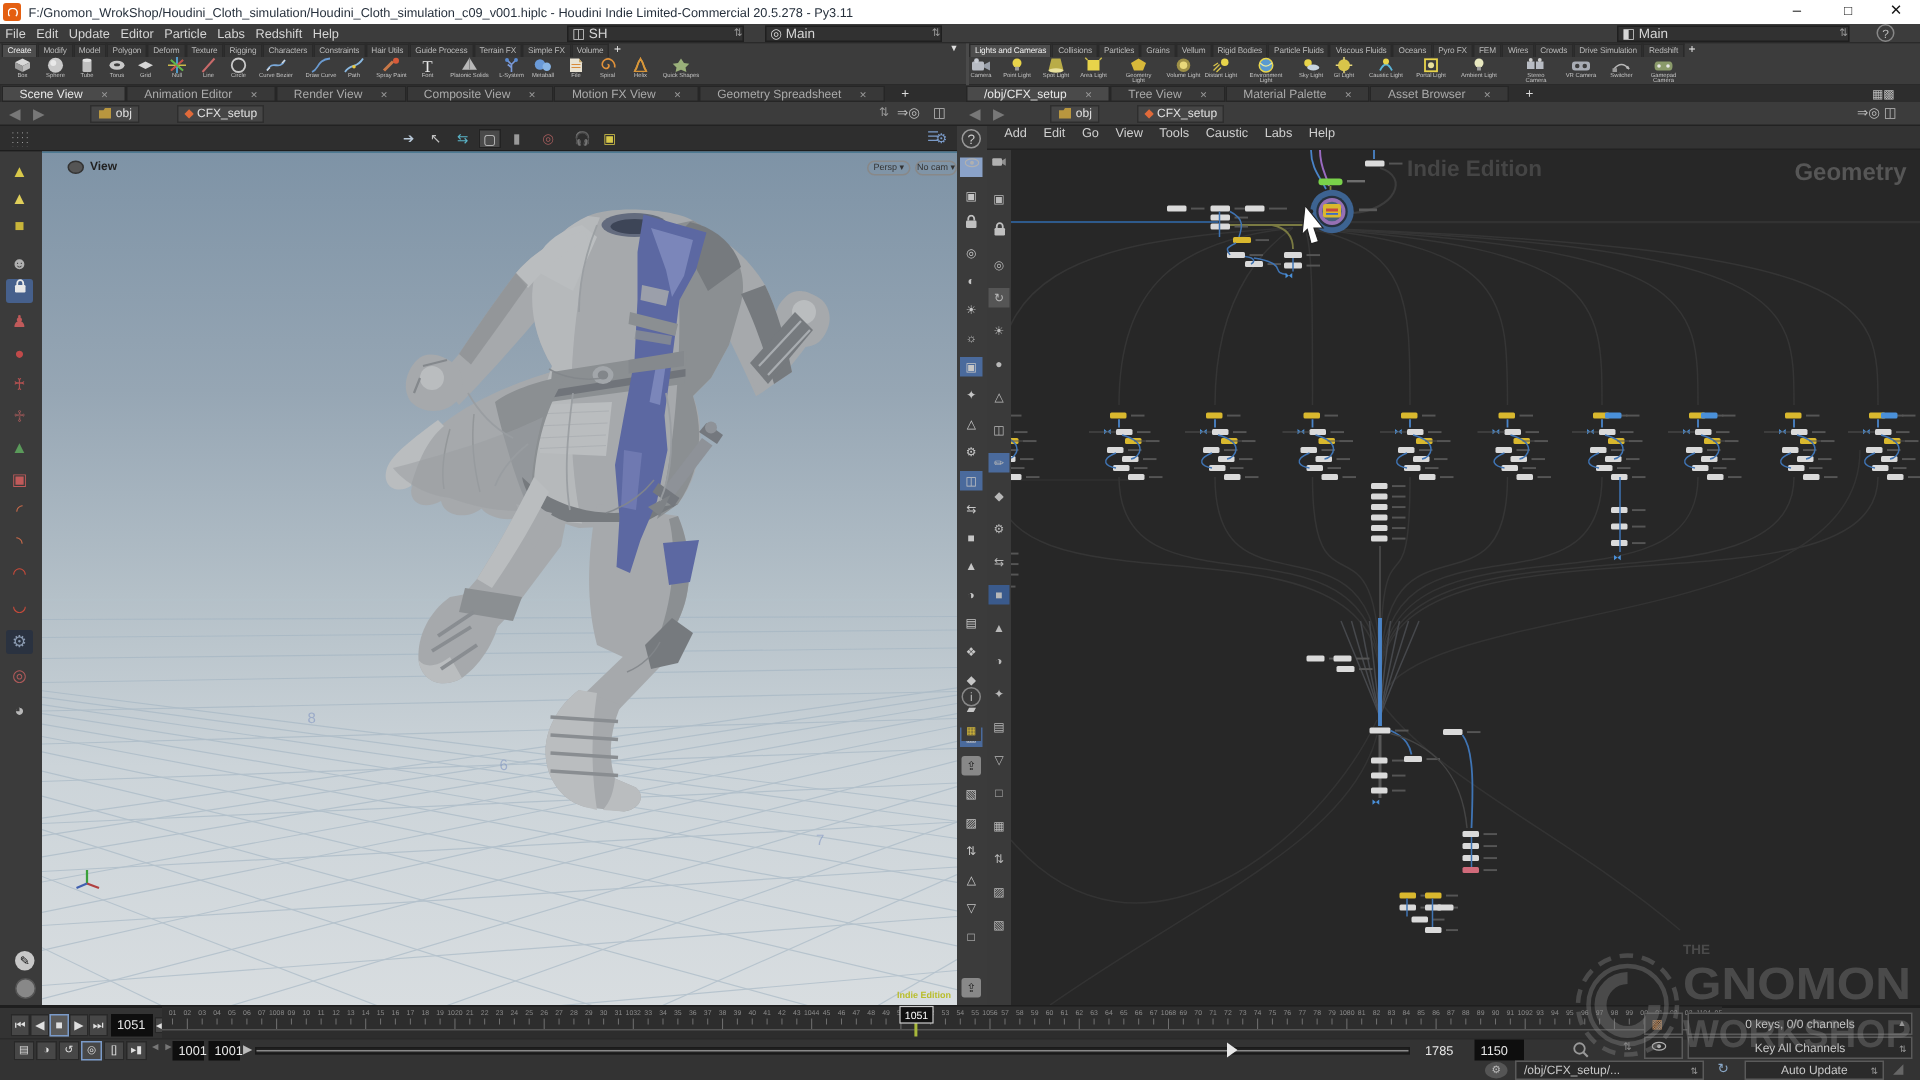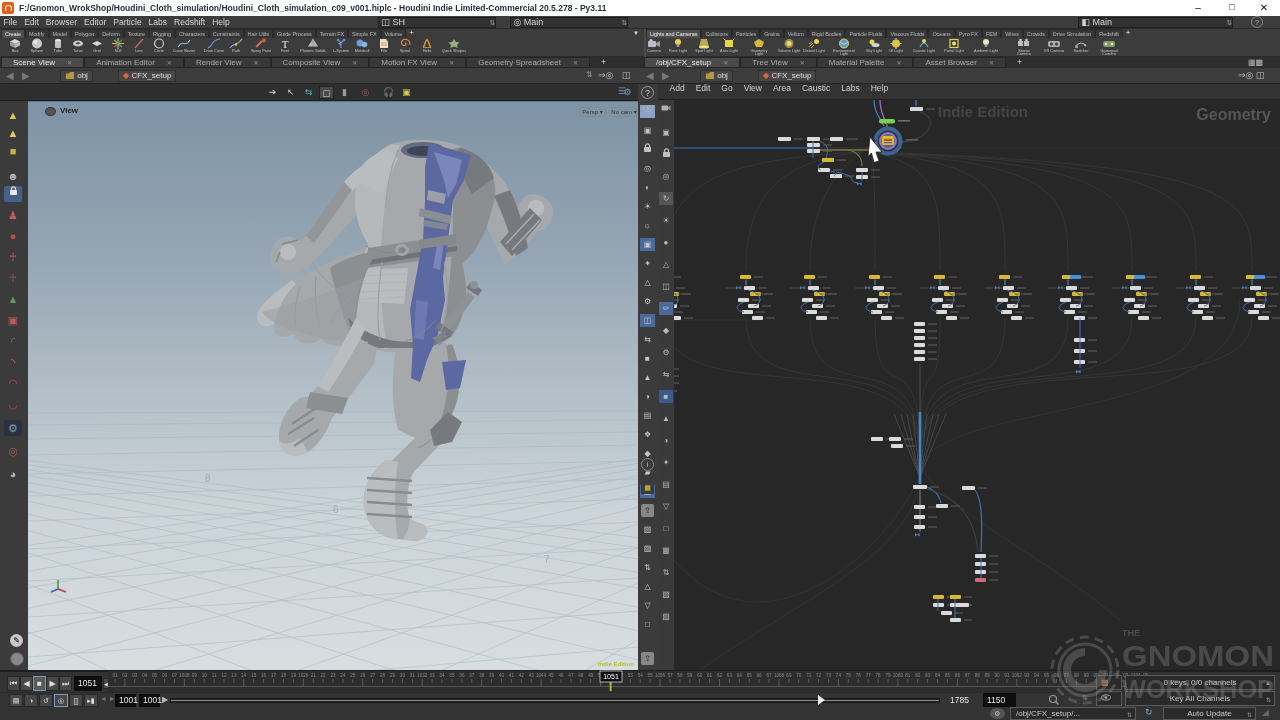--- a/index.html
+++ b/index.html
@@ -1,18 +1,18 @@
 <!DOCTYPE html>
 <html><head><meta charset="utf-8"><style>
 *{margin:0;padding:0;box-sizing:border-box}
 html,body{width:1280px;height:720px;overflow:hidden;background:#2e2e2e}
 body{font-family:"Liberation Sans",sans-serif}
 .abs{position:absolute}
 #titlebar{left:0;top:0;width:1280px;height:16px;background:#fff}
-#titletext{left:19px;top:3px;font-size:8.5px;color:#26303c;font-weight:bold;letter-spacing:0px}
+#titletext{left:19px;top:3px;font-size:8.5px;color:#26303c;font-weight:normal;letter-spacing:0px}
 .winbtn{top:0;height:16px;width:30px;color:#111;font-size:10px;text-align:center;line-height:15px}
 #menubar{left:0;top:16px;width:1280px;height:13px;background:#3c3c3c;border-bottom:1px solid #2a2a2a}
 .menuitem{float:left;color:#d6d6d6;font-size:8.5px;padding:0 3.5px;line-height:12px}
 .ddbox{position:absolute;background:#313131;border:1px solid #1f1f1f;color:#d6d6d6;font-size:9px;height:11px;line-height:9px}
 .udar{float:right;color:#999;font-size:7px}
 #shelf{left:0;top:29px;width:1280px;height:28px;background:#3c3c3c;border-bottom:1px solid #2a2a2a}
 .shelftabs{position:absolute;top:29px;height:9px}
 .stab{float:left;background:#363636;border:1px solid #2a2a2a;border-bottom:none;color:#b8b8b8;font-size:5.5px;height:9px;line-height:8px;padding:0 3px;letter-spacing:-0.1px}
 .stab.active{background:#4d4d4d;color:#f0f0f0}
 .stab.plus{color:#e8e8e8;font-size:8px;line-height:7px;border:none;background:none;padding:0 3px}
@@ -46,21 +46,21 @@
     <div id="titlebar" class="abs"></div>
     <div class="abs" style="left:2px;top:2px;width:12px;height:12px;background:#e45f11;border-radius:2px"></div>
     <div class="abs" style="left:4.5px;top:4.5px;width:7px;height:7px;border:1.6px solid #fff;border-radius:50%;border-bottom-color:transparent"></div>
     <div id="titletext" class="abs">F:/Gnomon_WrokShop/Houdini_Cloth_simulation/Houdini_Cloth_simulation_c09_v001.hiplc - Houdini Indie Limited-Commercial 20.5.278 - Py3.11</div>
     <div class="winbtn abs" style="left:1183px">–</div>
     <div class="winbtn abs" style="left:1217px;font-size:9px">□</div>
     <div class="winbtn abs" style="left:1249px">✕</div>
     <div id="menubar" class="abs">
       <div class="menuitem">File</div>
       <div class="menuitem">Edit</div>
-      <div class="menuitem">Browser</div>
+      <div class="menuitem">Update</div>
       <div class="menuitem">Editor</div>
       <div class="menuitem">Particle</div>
       <div class="menuitem">Labs</div>
       <div class="menuitem">Redshift</div>
       <div class="menuitem">Help</div>
     </div>
     <div class="ddbox" style="left:378px;top:17px;width:118px">&nbsp;◫ SH<span class="udar">⇅</span></div>
     <div class="ddbox" style="left:510px;top:17px;width:118px">&nbsp;◎ Main<span class="udar">⇅</span></div>
     <div class="ddbox" style="left:1078px;top:17px;width:155px">&nbsp;◧ Main<span class="udar">⇅</span></div>
     <div class="abs" style="left:1251px;top:16px;width:12px;height:12px;border:1px solid #888;border-radius:50%;color:#bbb;font-size:8px;text-align:center;line-height:11px">?</div>
@@ -639,21 +639,21 @@
       <span style="position:absolute;left:142px;color:#e8b84a">▣</span>
     </div>
     <div class="abs" style="left:1264px;top:86px;color:#ccc;font-size:10px">⌕</div>
     <div class="abs" style="left:1272px;top:86px;color:#aaa;font-size:9px">⇱</div>
     <div id="netmenubar" class="abs"></div>
     <div class="abs" style="left:664px;top:82px;height:13px">
       <div class="nmenu">Add</div>
       <div class="nmenu">Edit</div>
       <div class="nmenu">Go</div>
       <div class="nmenu">View</div>
-      <div class="nmenu">Area</div>
+      <div class="nmenu">Tools</div>
       <div class="nmenu">Caustic</div>
       <div class="nmenu">Labs</div>
       <div class="nmenu">Help</div>
     </div>
     <div id="netstrip" class="abs"></div>
     <div class="abs" style="left:659px;top:104px;width:14px;height:13px;color:#b8b8b8;font-size:8px;text-align:center;line-height:13px"><svg width="10" height="8" viewBox="0 0 10 8" style="vertical-align:top">
         <rect x="0.5" y="1.5" width="6.5" height="5" rx="0.8" fill="#b0b0b0"></rect>
         <path d="M7 3 L9.5 1.5 V6.5 L7 5 Z" fill="#909090"></path>
       </svg></div>
     <div class="abs" style="left:659px;top:126px;width:14px;height:13px;color:#b8b8b8;font-size:8px;text-align:center;line-height:13px">▣</div>

